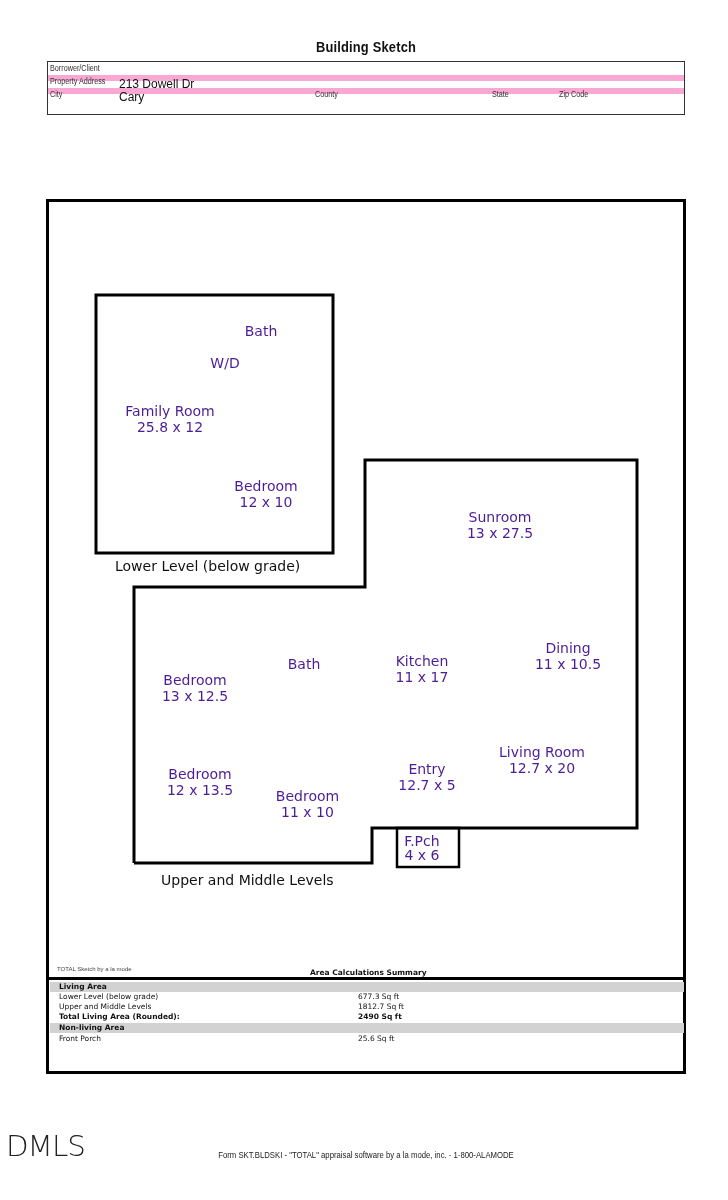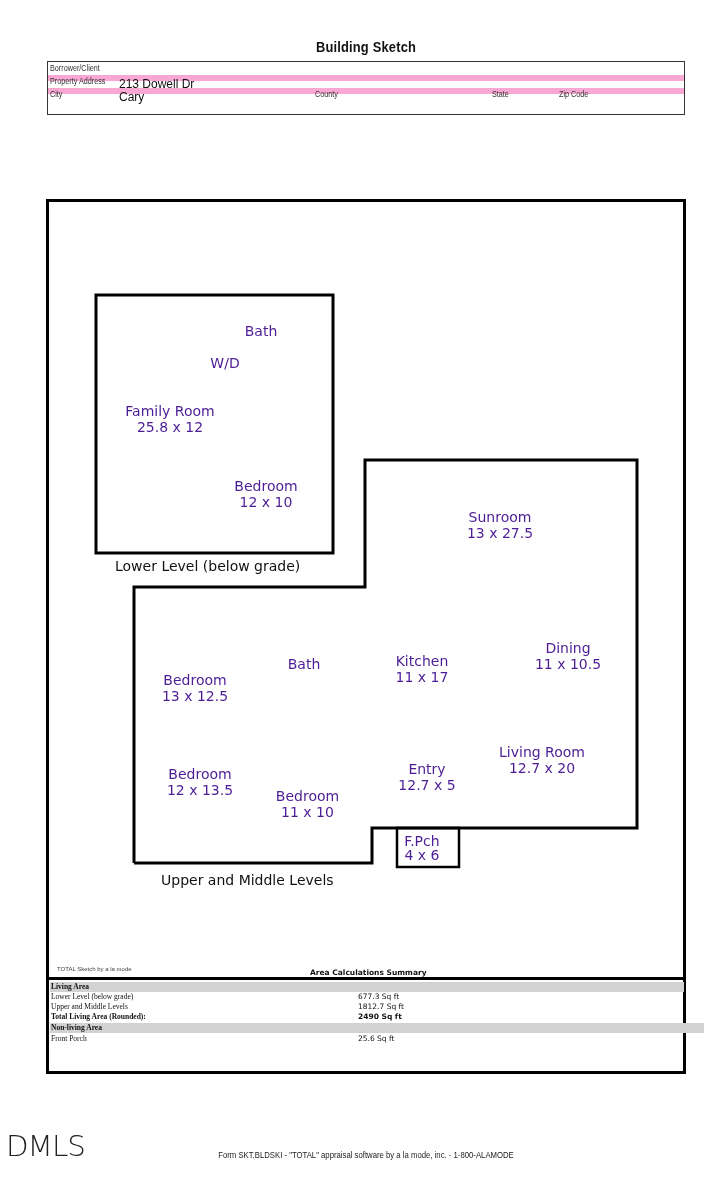--- a/index.html
+++ b/index.html
@@ -13,21 +13,21 @@
   .info .val { position: absolute; top: 2px; font-size: 12px; color: #111; white-space: nowrap; }
   .sketch-frame { left: 46px; top: 199px; width: 640px; height: 875px; border: 3px solid #000; box-sizing: border-box; }
   svg.plan { position: absolute; left: 0; top: 0; width: 728px; height: 1200px; pointer-events: none; }
   .rl { position: absolute; font-family: "DejaVu Sans", sans-serif; font-size: 14px; line-height: 16px; text-align: center; white-space: nowrap; color: #4c1d95; }
   .lvl { position: absolute; font-family: "DejaVu Sans", sans-serif; font-size: 14px; white-space: nowrap; color: #111; }
   .summary-divider { left: 48px; top: 977px; width: 636px; height: 3px; background: #000; }
   .tiny { font-size: 6px; color: #444; }
   .sum-title { font-family: "DejaVu Sans", sans-serif; font-size: 7.5px; font-weight: bold; }
   .sum-row { position: absolute; left: 50px; width: 634px; height: 10px; font-family: "DejaVu Sans", sans-serif; font-size: 7.5px; line-height: 10px; }
   .sum-row.band { background: #d2d2d2; font-weight: bold; }
-  .sum-row .n { position: absolute; left: 1px; font-family: Liberation Serif, serif; }
+  .sum-row .n { position: absolute; left: 9px; }
   .sum-row .v { position: absolute; left: 308px; width: 68px; }
   .sum-row.bold { font-weight: bold; }
   .logo { left: 6px; top: 1130px; font-family: "DejaVu Sans", sans-serif; font-weight: 200; font-size: 28px; letter-spacing: -1px; color: #222; transform: scaleX(1.05); transform-origin: left; }
   .footer { left: 0; width: 732px; top: 1150px; text-align: center; font-size: 9px; color: #222; transform: scaleX(0.86); }
 </style>
 </head>
 <body>
 
 <div class="abs title">Building Sketch</div>
 
@@ -126,21 +126,21 @@
   <span class="v">677.3 Sq ft</span>
 </div>
 <div class="sum-row" style="top:1002px;">
   <span class="n">Upper and Middle Levels</span>
   <span class="v">1812.7 Sq ft</span>
 </div>
 <div class="sum-row bold" style="top:1012px;">
   <span class="n">Total Living Area (Rounded):</span>
   <span class="v" style="width:64px;">2490 Sq ft</span>
 </div>
-<div class="sum-row band" style="top:1023px;padding-left:20px;">
+<div class="sum-row band" style="top:1023px;">
   <span class="n">Non-living Area</span>
 </div>
 <div class="sum-row" style="top:1034px;">
   <span class="n">Front Porch</span>
   <span class="v">25.6 Sq ft</span>
 </div>
 
 <div class="abs logo">DMLS</div>
 <div class="abs footer">Form SKT.BLDSKI - "TOTAL" appraisal software by a la mode, inc. - 1-800-ALAMODE</div>
 

